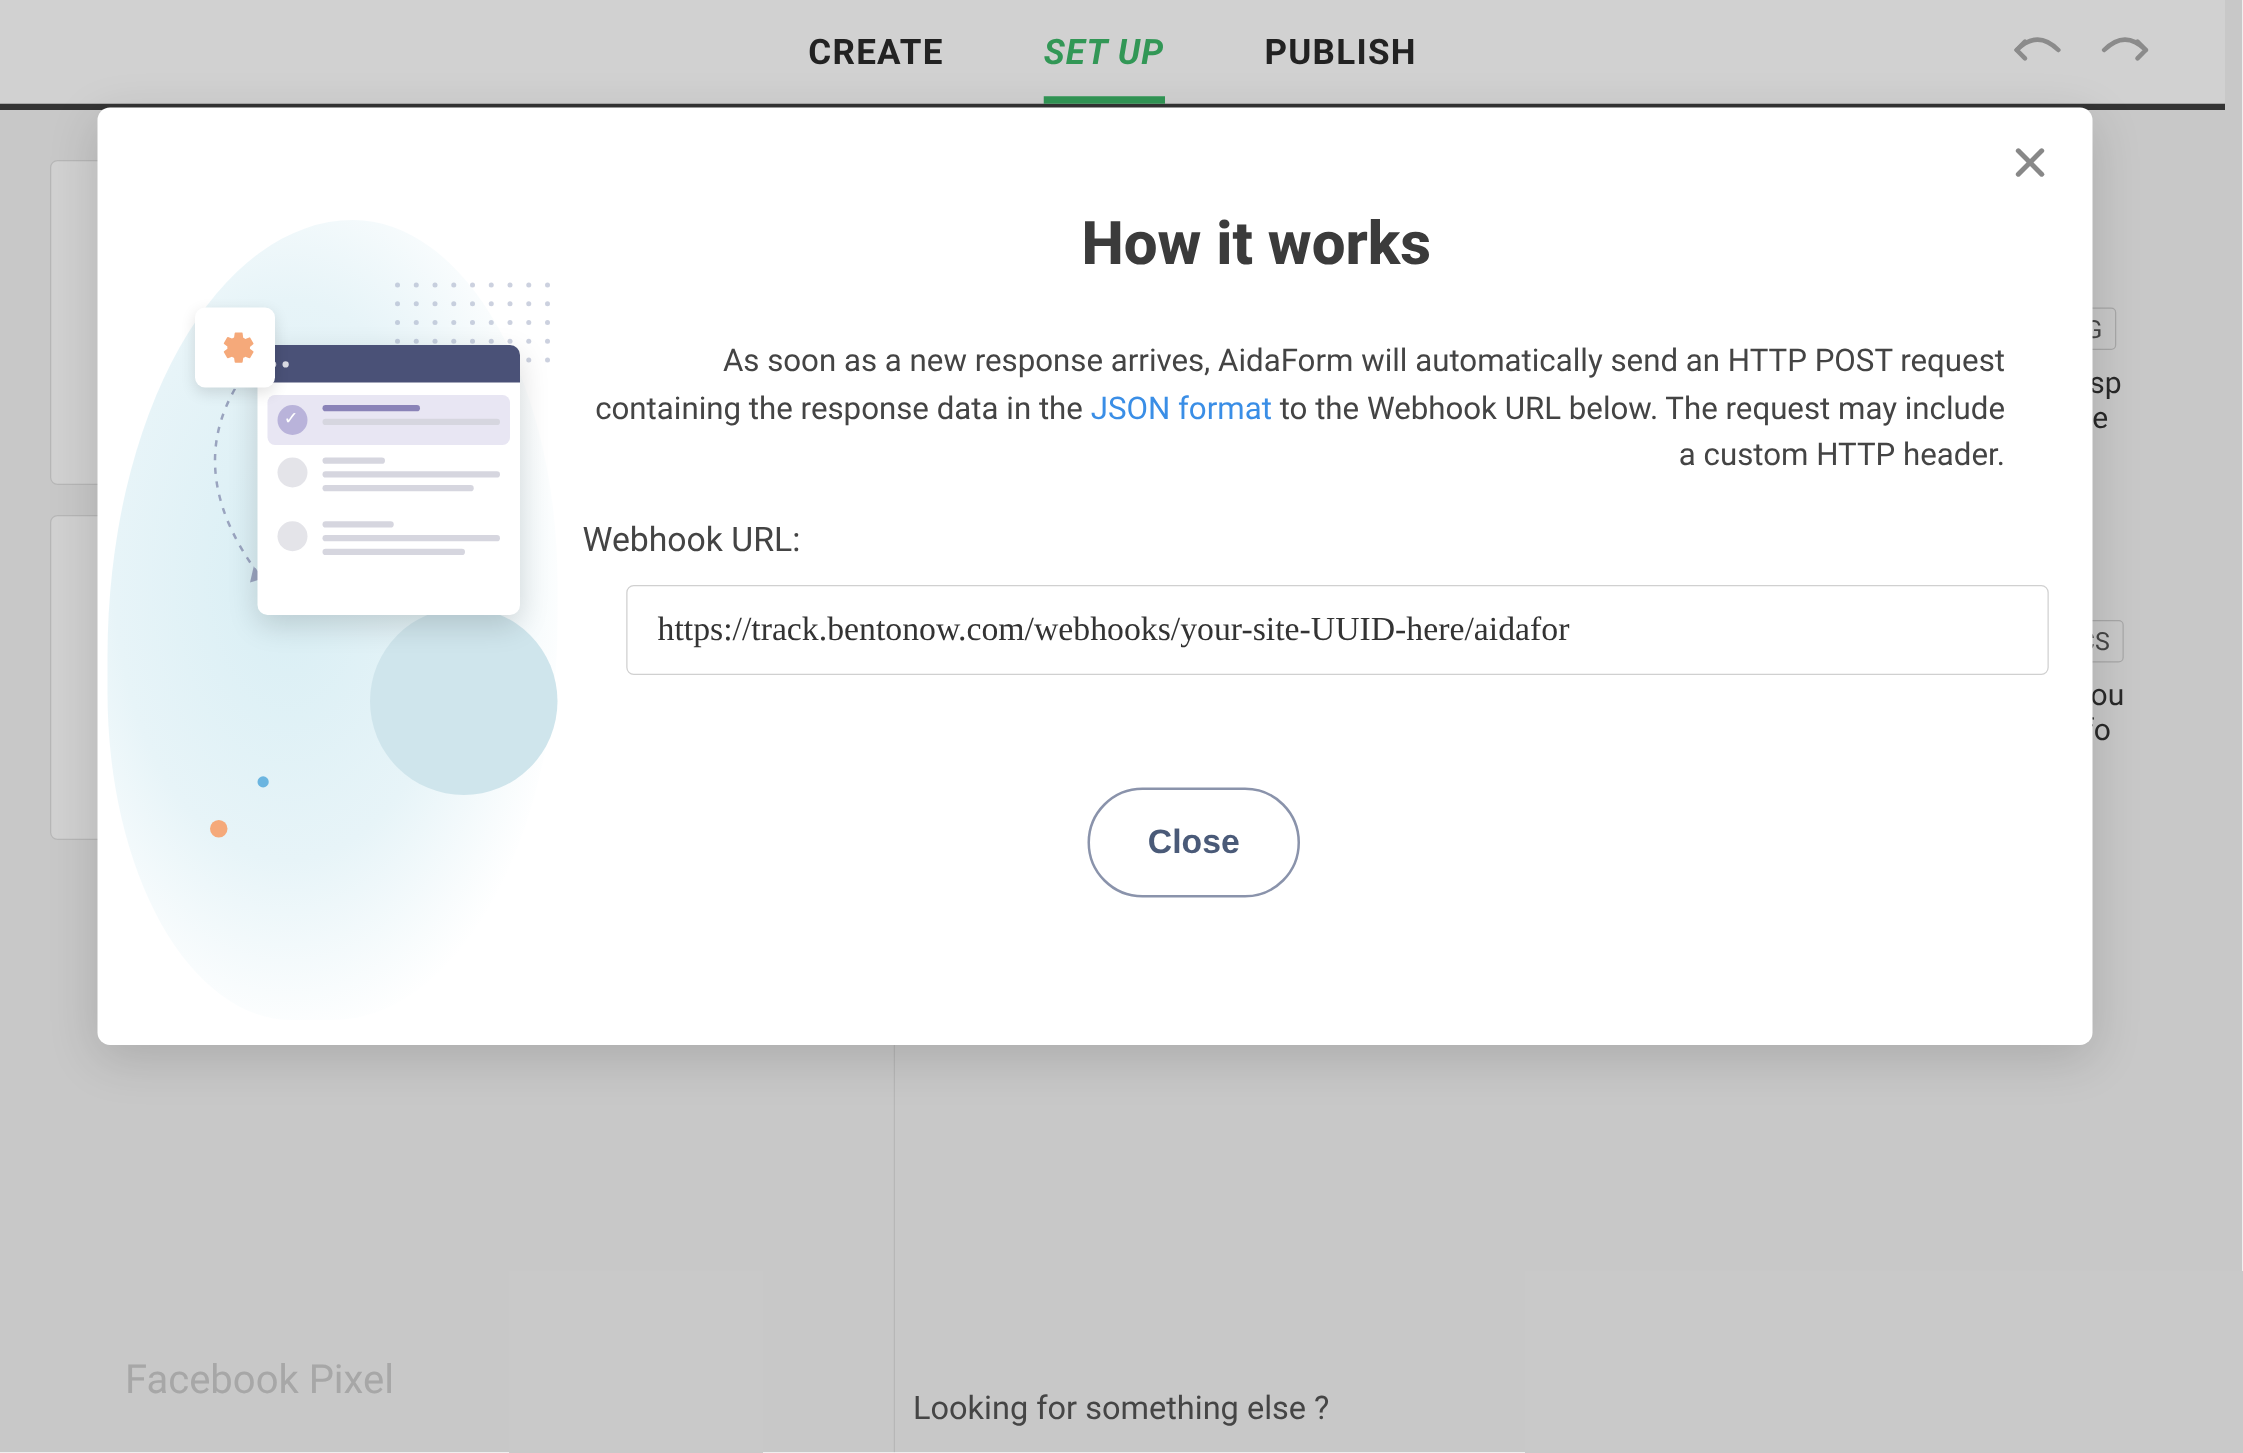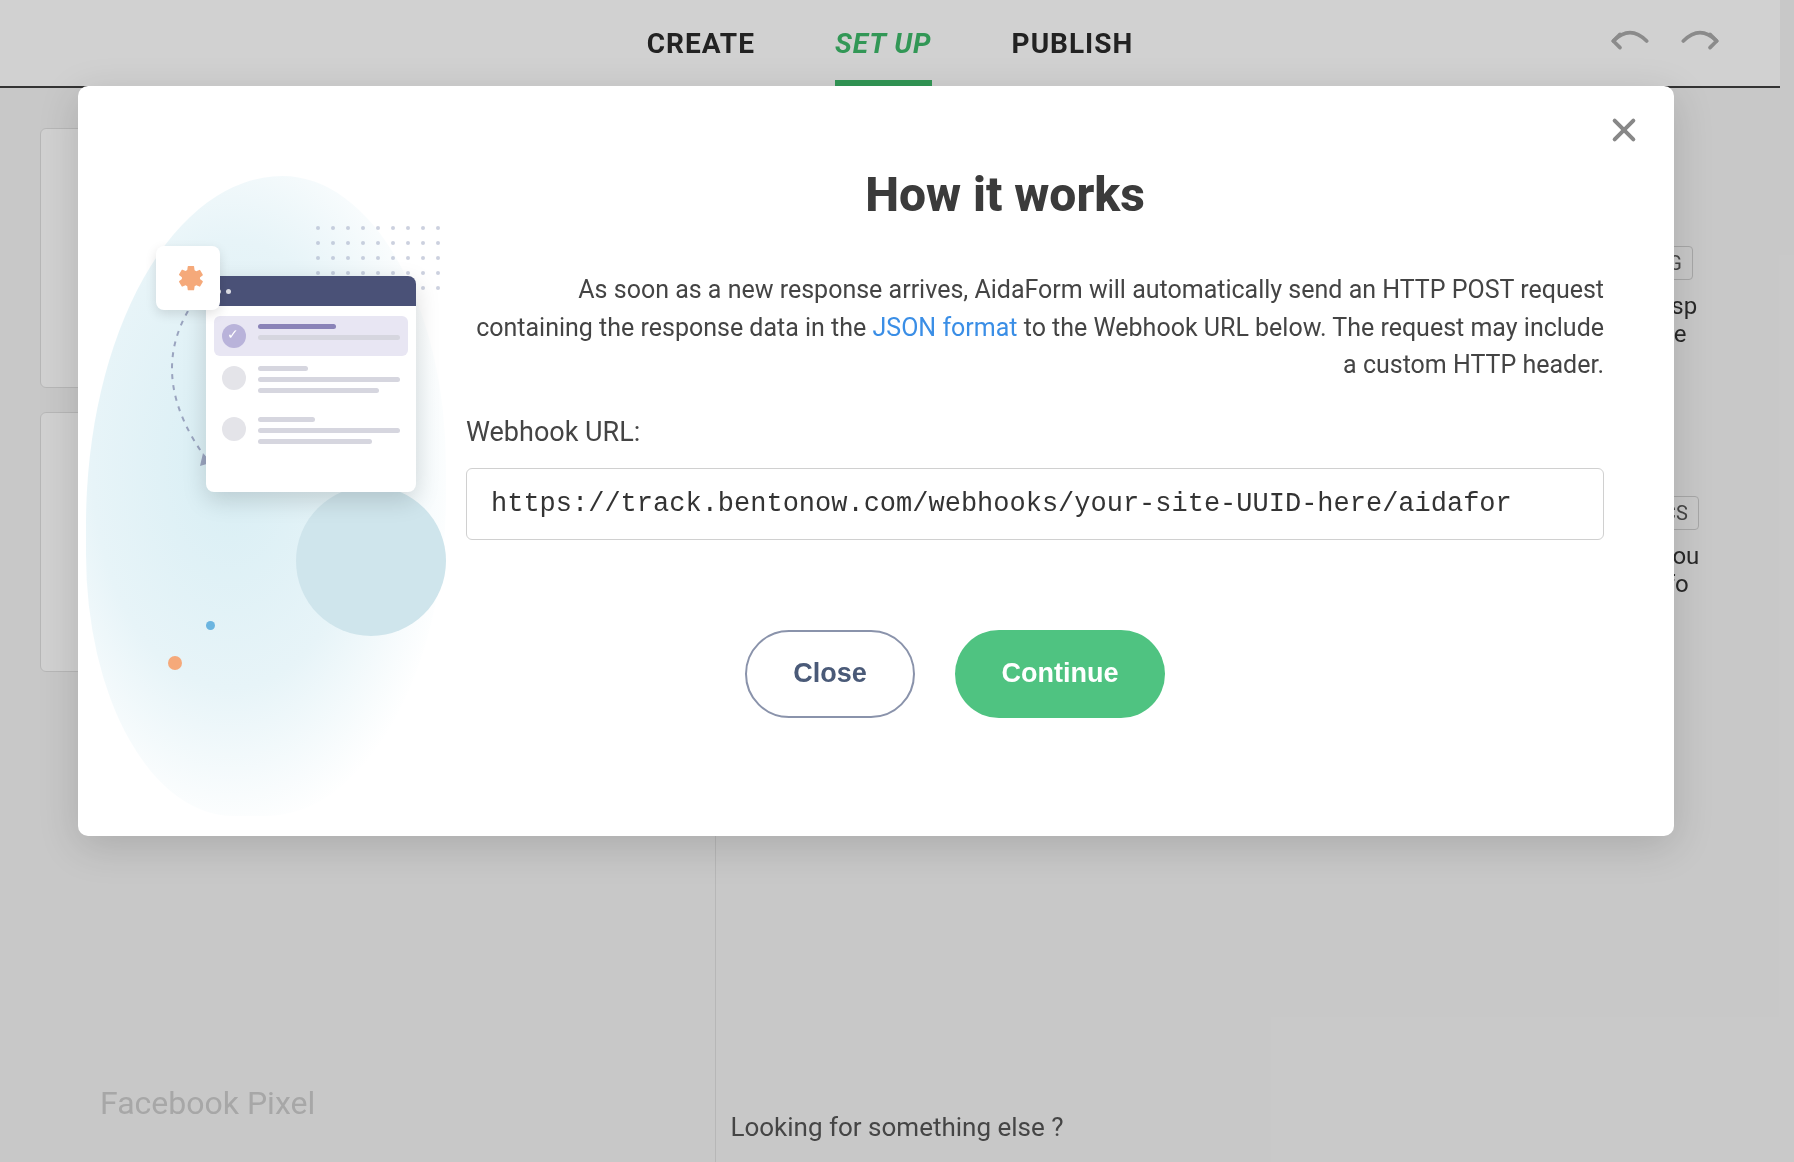--- a/index.html
+++ b/index.html
@@ -11,21 +11,21 @@
       position: relative;
       overflow: hidden;
     }
     .top-nav {
       position: absolute;
       top: 0;
       left: 0;
       right: 14px;
       height: 88px;
       background: #fff;
-      border-bottom: 2px solid #404040;
+      border-bottom: 5px solid #404040;
       display: flex;
       align-items: center;
       justify-content: center;
     }
     .nav-tabs {
       display: flex;
       gap: 80px;
       height: 100%;
       align-items: center;
     }
@@ -300,21 +300,22 @@
       margin-bottom: 20px;
     }
     .url-input {
       width: 100%;
       height: 72px;
       border: 1px solid #d0d0d0;
       border-radius: 6px;
       padding: 0 24px;
       font-size: 27px;
       color: #333;
-      font-family: Liberation Mono, monospace;
+      font-family: Liberation Serif, serif;
+      margin-left: 35px;
     }
     .modal-buttons {
       display: flex;
       justify-content: center;
       gap: 40px;
       margin-top: 90px;
       margin-left: -160px;
     }
     .btn {
       height: 88px;
@@ -509,16 +510,15 @@
 
   <div class="modal-right">
     <h2 class="modal-title">How it works</h2>
     <p class="modal-desc">
       <span>As soon as a new response arrives, AidaForm will automatically send an HTTP POST request containing the response data in the </span><a href="#">JSON format</a><span> to the Webhook URL below. The request may include a custom HTTP header.</span>
     </p>
     <div class="modal-label">Webhook URL:</div>
     <input type="text" class="url-input" value="https://track.bentonow.com/webhooks/your-site-UUID-here/aidafor" style="">
     <div class="modal-buttons">
       <button class="btn btn-close">Close</button>
-      <button class="btn btn-continue">Continue</button>
     </div>
   </div>
 </div>
 
 </body></html>

